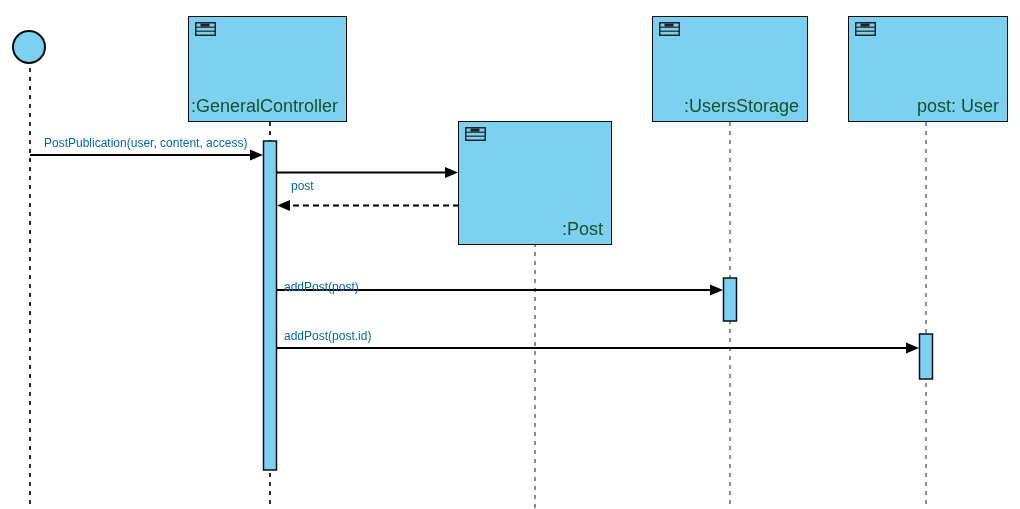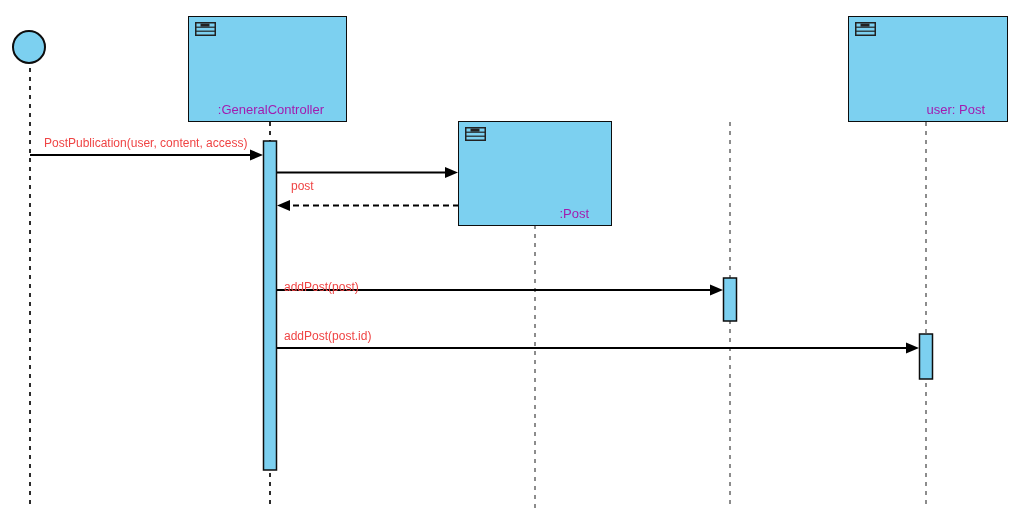--- a/index.html
+++ b/index.html
@@ -29,28 +29,28 @@
     border:2px solid var(--shape-stroke);
     box-sizing:border-box;
   }
   .pbox{
     position:absolute;
     background:var(--shape-fill);
     border:1.5px solid var(--shape-stroke);
     box-sizing:border-box;
   }
   .pbox .plabel{
-    position:absolute;right:22px;bottom:4px;
-    font-size:13px;color:#a21caf;white-space:nowrap;
+    position:absolute;right:8px;bottom:4px;
+    font-size:18px;color:#14532d;white-space:nowrap;
   }
   .obj-icon{position:absolute;left:6px;top:5px;width:21px;height:14px;}
 
   .msg-label{
     position:absolute;
-    font-size:12px;color:#ef4444;white-space:nowrap;
+    font-size:12px;color:#0369a1;white-space:nowrap;
   }
 </style>
 </head>
 <body>
 
 <div id="canvas">
 
   <svg id="wires">
 
     <line class="lifeline dark" x1="30" y1="68" x2="30" y2="509"></line>
@@ -84,39 +84,48 @@
   <div class="pbox" style="left:188px;top:16px;width:159px;height:106px;">
     <svg class="obj-icon" viewBox="0 0 21 14">
       <rect x="0.75" y="0.75" width="19.5" height="12.5" fill="none" stroke="#222" stroke-width="1.5"></rect>
       <line x1="1" y1="5.2" x2="20" y2="5.2" stroke="#222" stroke-width="1.2"></line>
       <line x1="1" y1="9.2" x2="20" y2="9.2" stroke="#222" stroke-width="1.2"></line>
       <rect x="5.5" y="1.6" width="9" height="3" fill="#222"></rect>
     </svg>
     <span class="plabel">:GeneralController</span>
   </div>
 
-  <div class="pbox" style="left:458px;top:121px;width:154px;height:105px;">
+  <div class="pbox" style="left:458px;top:121px;width:154px;height:124px;">
     <svg class="obj-icon" viewBox="0 0 21 14">
       <rect x="0.75" y="0.75" width="19.5" height="12.5" fill="none" stroke="#222" stroke-width="1.5"></rect>
       <line x1="1" y1="5.2" x2="20" y2="5.2" stroke="#222" stroke-width="1.2"></line>
       <line x1="1" y1="9.2" x2="20" y2="9.2" stroke="#222" stroke-width="1.2"></line>
       <rect x="5.5" y="1.6" width="9" height="3" fill="#222"></rect>
     </svg>
     <span class="plabel">:Post</span>
   </div>
 
+  <div class="pbox" style="left:652px;top:16px;width:156px;height:106px;">
+    <svg class="obj-icon" viewBox="0 0 21 14">
+      <rect x="0.75" y="0.75" width="19.5" height="12.5" fill="none" stroke="#222" stroke-width="1.5"></rect>
+      <line x1="1" y1="5.2" x2="20" y2="5.2" stroke="#222" stroke-width="1.2"></line>
+      <line x1="1" y1="9.2" x2="20" y2="9.2" stroke="#222" stroke-width="1.2"></line>
+      <rect x="5.5" y="1.6" width="9" height="3" fill="#222"></rect>
+    </svg>
+    <span class="plabel">:UsersStorage</span>
+  </div>
 
   <div class="pbox" style="left:848px;top:16px;width:160px;height:106px;">
     <svg class="obj-icon" viewBox="0 0 21 14">
       <rect x="0.75" y="0.75" width="19.5" height="12.5" fill="none" stroke="#222" stroke-width="1.5"></rect>
       <line x1="1" y1="5.2" x2="20" y2="5.2" stroke="#222" stroke-width="1.2"></line>
       <line x1="1" y1="9.2" x2="20" y2="9.2" stroke="#222" stroke-width="1.2"></line>
       <rect x="5.5" y="1.6" width="9" height="3" fill="#222"></rect>
     </svg>
-    <span class="plabel">user: Post</span>
+    <span class="plabel">post: User</span>
   </div>
 
   <div class="msg-label" style="left:44px;top:136px;">PostPublication(user, content, access)</div>
   <div class="msg-label" style="left:291px;top:179px;">post</div>
   <div class="msg-label" style="left:284px;top:280px;">addPost(post)</div>
   <div class="msg-label" style="left:284px;top:329px;text-align:center;">addPost(post.id)</div>
 
 </div>
 
 </body></html>

